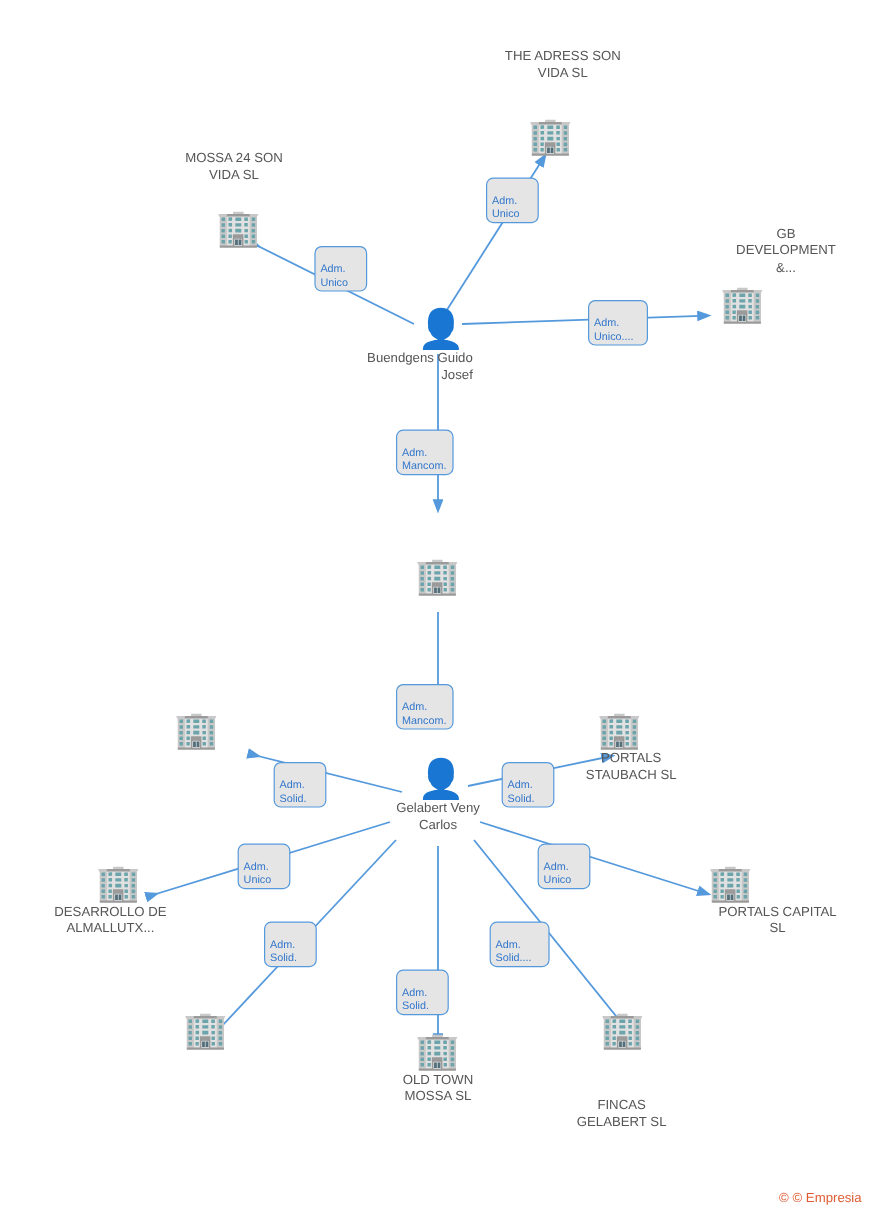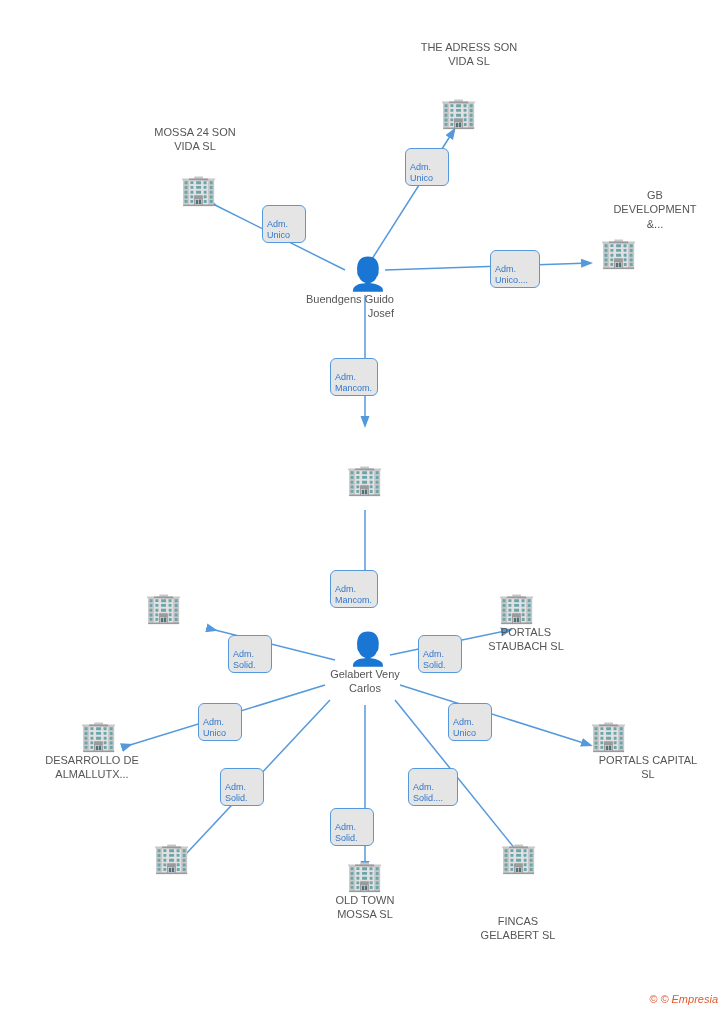--- a/index.html
+++ b/index.html
@@ -68,21 +68,20 @@
       font-size: 11px;
       color: #555;
       line-height: 1.3;
     }
     .watermark {
       position: absolute;
       bottom: 10px;
       right: 10px;
       font-size: 11px;
       color: #aaa;
-      font-style: italic;
       margin-top: 38px;
     }
     .watermark span {
       color: #e05a30;
     }
   </style>
 </head>
 <body>
 
 <div id="diagram">

